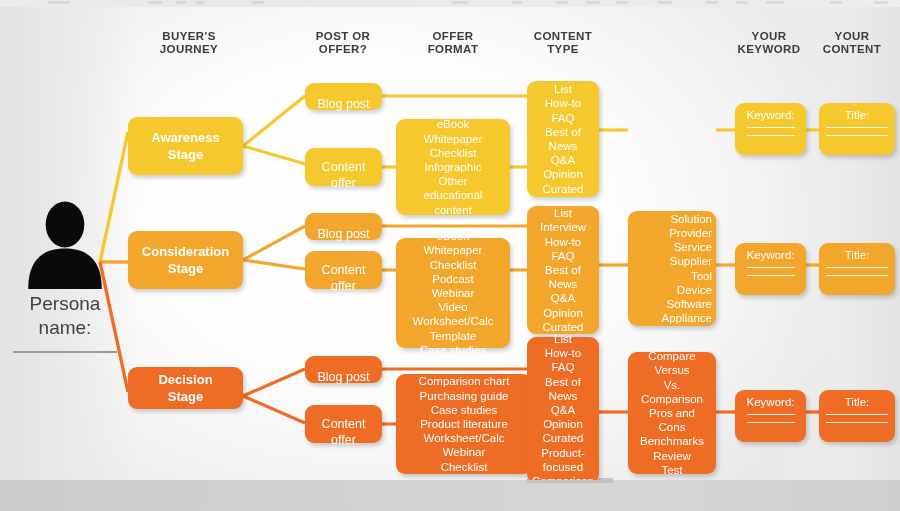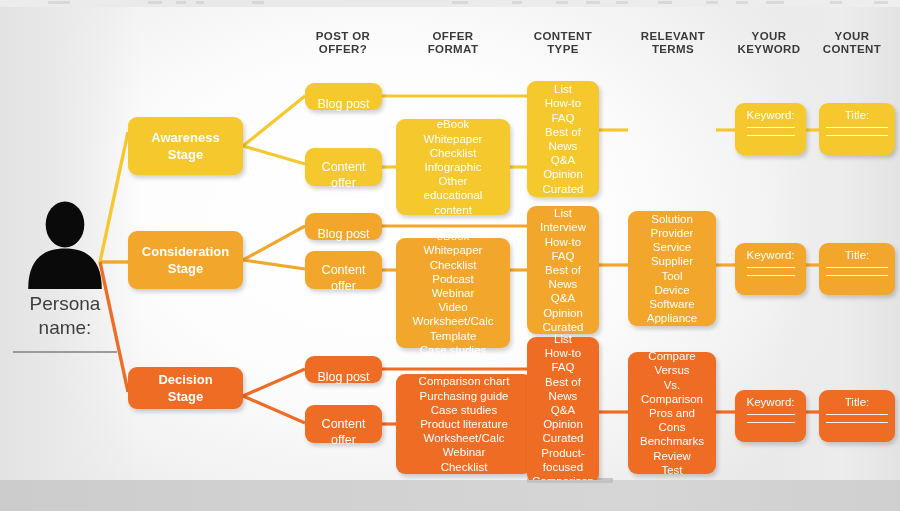--- a/index.html
+++ b/index.html
@@ -167,35 +167,35 @@
     <div class="tick" style="left:658px;width:14px"></div>
     <div class="tick" style="left:706px;width:12px"></div>
     <div class="tick" style="left:736px;width:12px"></div>
     <div class="tick" style="left:766px;width:18px"></div>
     <div class="tick" style="left:830px;width:12px"></div>
     <div class="tick" style="left:874px;width:14px"></div>
   </div>
 
   <div class="canvas">
 
+    <div class="col-head" style="left:130px; top:23px; width:118px;">
+      <div>BUYER'S</div>
+      <div>JOURNEY</div>
+    </div>
     <div class="col-head" style="left:285px; top:23px; width:116px;">
       <div>POST OR</div>
       <div>OFFER?</div>
     </div>
     <div class="col-head" style="left:398px; top:23px; width:110px;">
       <div>OFFER</div>
       <div>FORMAT</div>
     </div>
     <div class="col-head" style="left:508px; top:23px; width:110px;">
       <div>CONTENT</div>
       <div>TYPE</div>
-    </div>
-    <div class="col-head" style="left:618px; top:23px; width:110px;">
-      <div>RELEVANT</div>
-      <div>TERMS</div>
     </div>
     <div class="col-head" style="left:722px; top:23px; width:94px;">
       <div>YOUR</div>
       <div>KEYWORD</div>
     </div>
     <div class="col-head" style="left:806px; top:23px; width:92px;">
       <div>YOUR</div>
       <div>CONTENT</div>
     </div>
 
@@ -310,21 +310,21 @@
       <div class="txt">List
 Interview
 How-to
 FAQ
 Best of
 News
 Q&amp;A
 Opinion
 Curated</div>
     </div>
-    <div class="node list-node" style="left:628px; top:204px; width:88px; height:115px; background:#F2A72C;">
+    <div class="node list-node" style="left:628px; top:204px; width:88px; height:115px; background:#F2A72C;text-align:right;">
       <div class="txt">Solution
 Provider
 Service
 Supplier
 Tool
 Device
 Software
 Appliance</div>
     </div>
     <div class="node fill-node" style="left:735px; top:236px; width:71px; height:52px; background:#F2A72C;">

